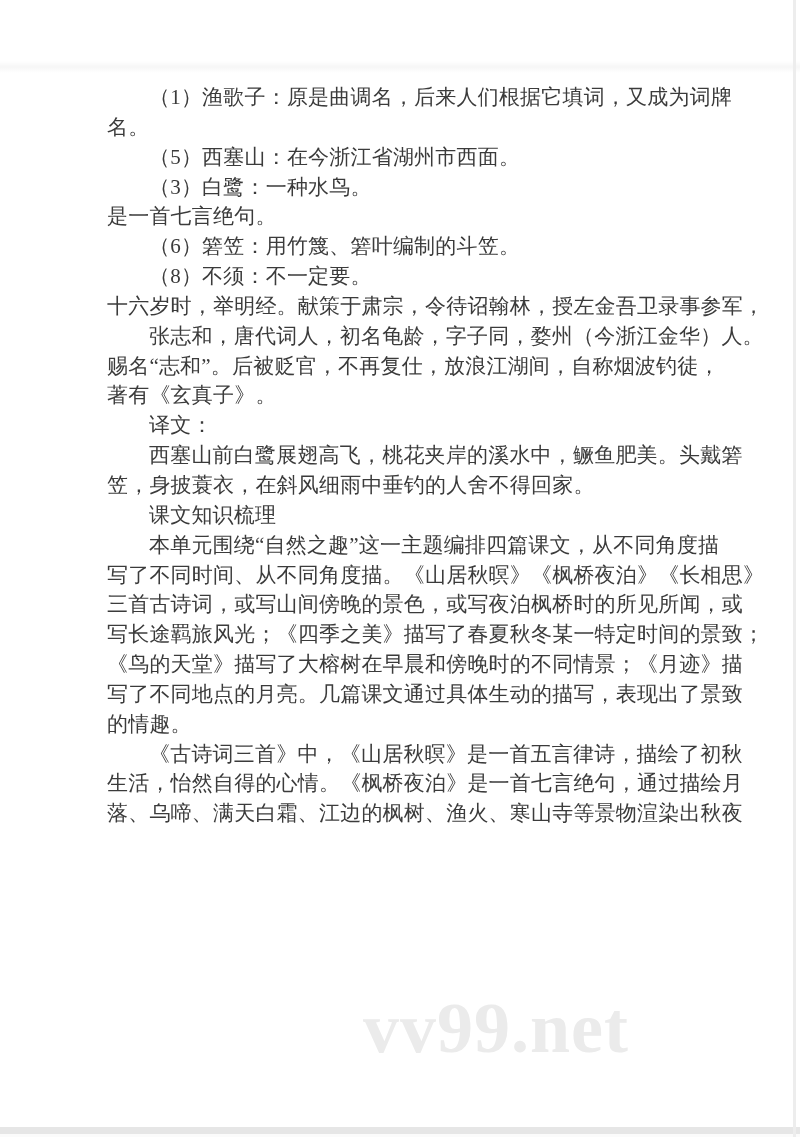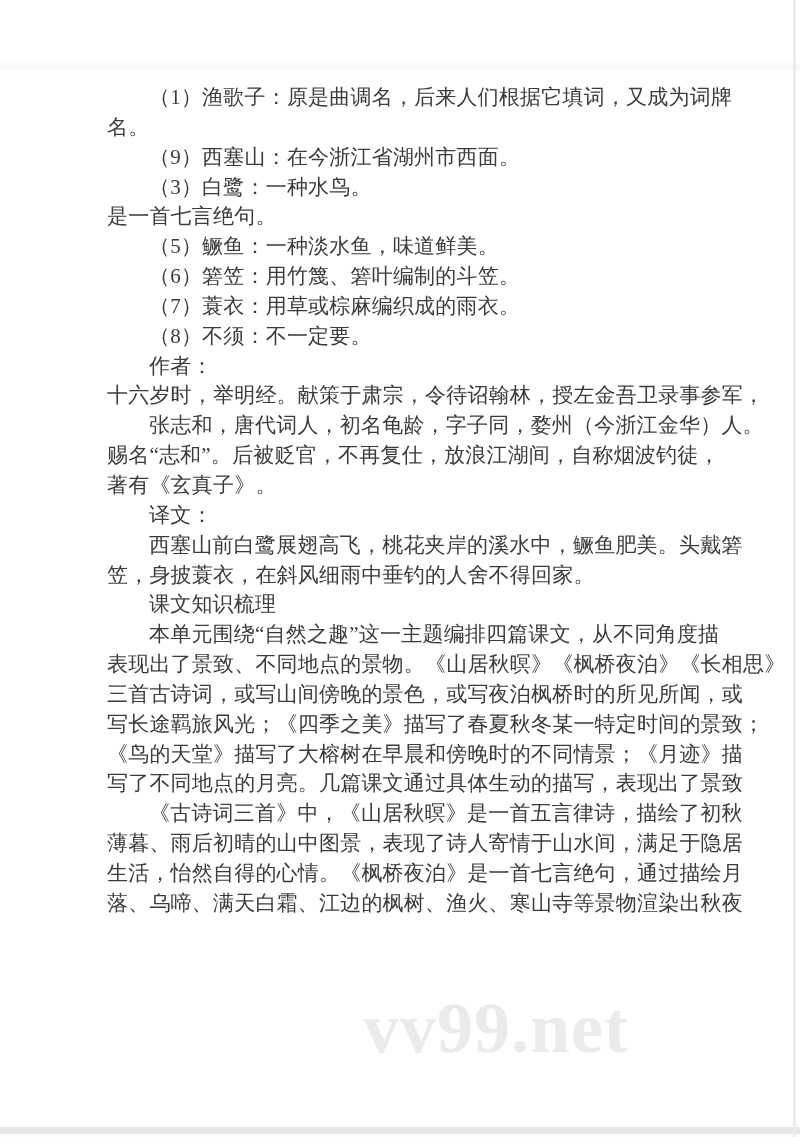--- a/index.html
+++ b/index.html
@@ -72,44 +72,41 @@
   }
 </style>
 </head>
 <body>
 
 <div id="page">
   <div class="top-shadow"></div>
   <div class="text-block">
       <div class="line indent">（1）渔歌子：原是曲调名，后来人们根据它填词，又成为词牌</div>
       <div class="line">名。</div>
-      <div class="line indent">（9）西塞山：在今浙江省湖州市西面。</div>
+      <div class="line indent">（5）西塞山：在今浙江省湖州市西面。</div>
       <div class="line indent">（3）白鹭：一种水鸟。</div>
       <div class="line">是一首七言绝句。</div>
-      <div class="line indent">（5）鳜鱼：一种淡水鱼，味道鲜美。</div>
       <div class="line indent">（6）箬笠：用竹篾、箬叶编制的斗笠。</div>
-      <div class="line indent">（7）蓑衣：用草或棕麻编织成的雨衣。</div>
       <div class="line indent">（8）不须：不一定要。</div>
-      <div class="line indent">作者：</div>
       <div class="line">十六岁时，举明经。献策于肃宗，令待诏翰林，授左金吾卫录事参军，</div>
       <div class="line indent">张志和，唐代词人，初名龟龄，字子同，婺州（今浙江金华）人。</div>
       <div class="line">赐名“志和”。后被贬官，不再复仕，放浪江湖间，自称烟波钓徒，</div>
       <div class="line">著有《玄真子》。</div>
       <div class="line indent">译文：</div>
       <div class="line indent">西塞山前白鹭展翅高飞，桃花夹岸的溪水中，鳜鱼肥美。头戴箬</div>
       <div class="line">笠，身披蓑衣，在斜风细雨中垂钓的人舍不得回家。</div>
       <div class="line indent">课文知识梳理</div>
       <div class="line indent">本单元围绕“自然之趣”这一主题编排四篇课文，从不同角度描</div>
-      <div class="line">表现出了景致、不同地点的景物。《山居秋暝》《枫桥夜泊》《长相思》</div>
+      <div class="line">写了不同时间、从不同角度描。《山居秋暝》《枫桥夜泊》《长相思》</div>
       <div class="line">三首古诗词，或写山间傍晚的景色，或写夜泊枫桥时的所见所闻，或</div>
       <div class="line">写长途羁旅风光；《四季之美》描写了春夏秋冬某一特定时间的景致；</div>
       <div class="line">《鸟的天堂》描写了大榕树在早晨和傍晚时的不同情景；《月迹》描</div>
       <div class="line">写了不同地点的月亮。几篇课文通过具体生动的描写，表现出了景致</div>
+      <div class="line">的情趣。</div>
       <div class="line indent">《古诗词三首》中，《山居秋暝》是一首五言律诗，描绘了初秋</div>
-      <div class="line">薄暮、雨后初晴的山中图景，表现了诗人寄情于山水间，满足于隐居</div>
       <div class="line">生活，怡然自得的心情。《枫桥夜泊》是一首七言绝句，通过描绘月</div>
       <div class="line">落、乌啼、满天白霜、江边的枫树、渔火、寒山寺等景物渲染出秋夜</div>
     </div>
   <div class="watermark">vv99.net</div>
   <div class="bottom-edge"></div>
   <div class="bottom-below"></div>
   <div class="right-edge"></div>
 </div>
 
 </body></html>

